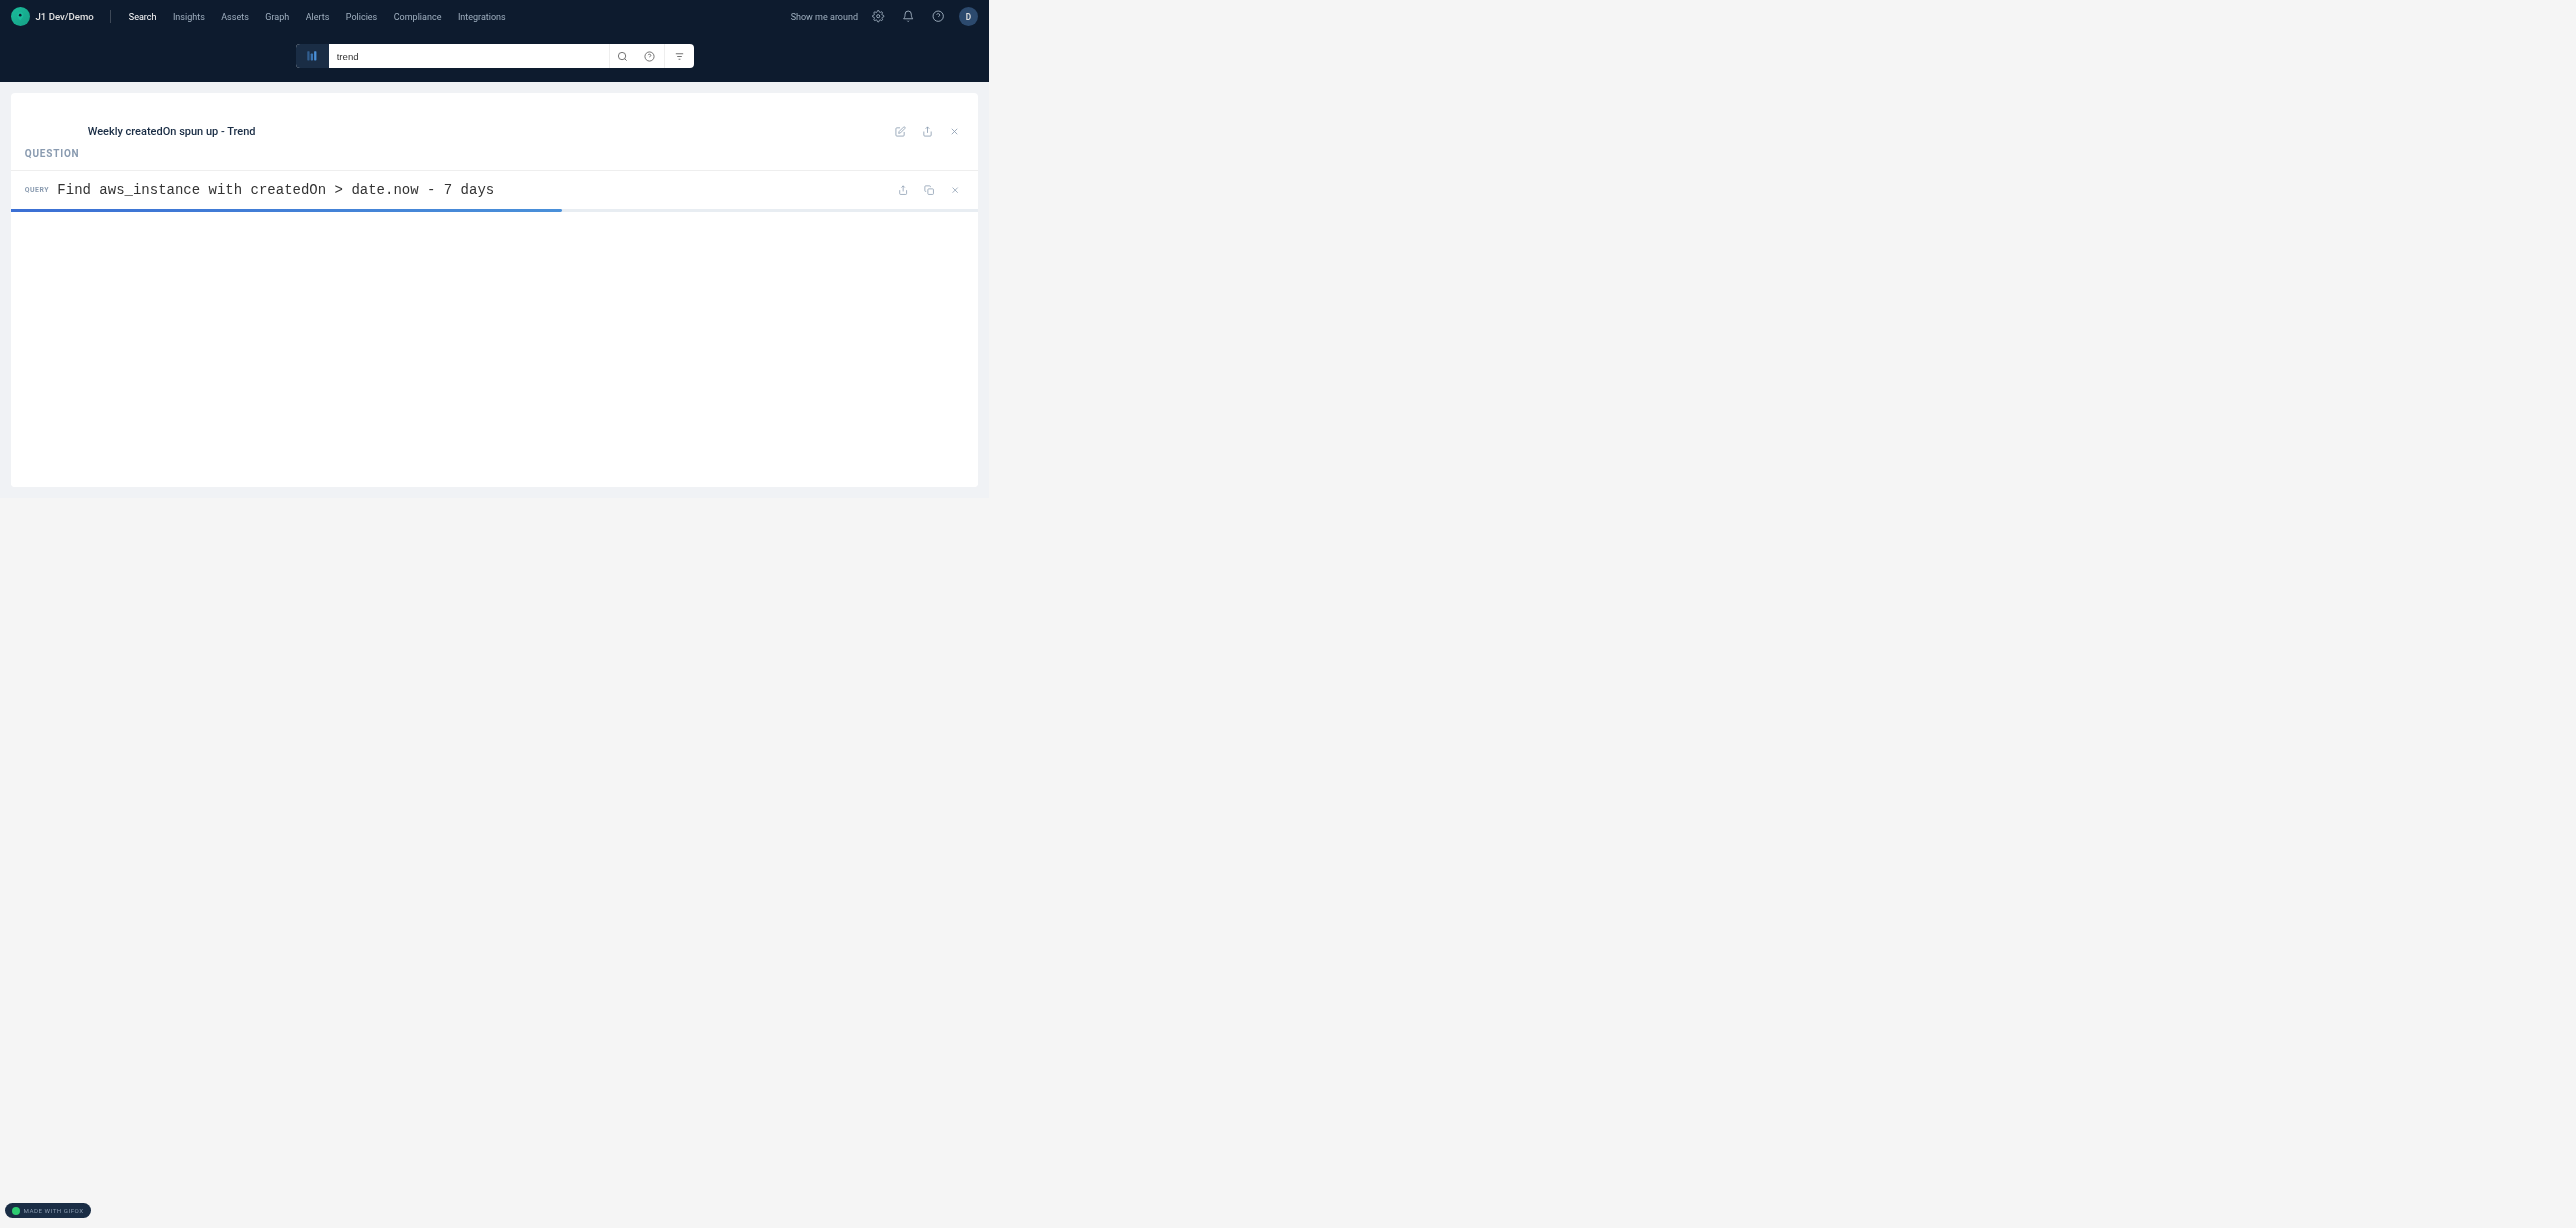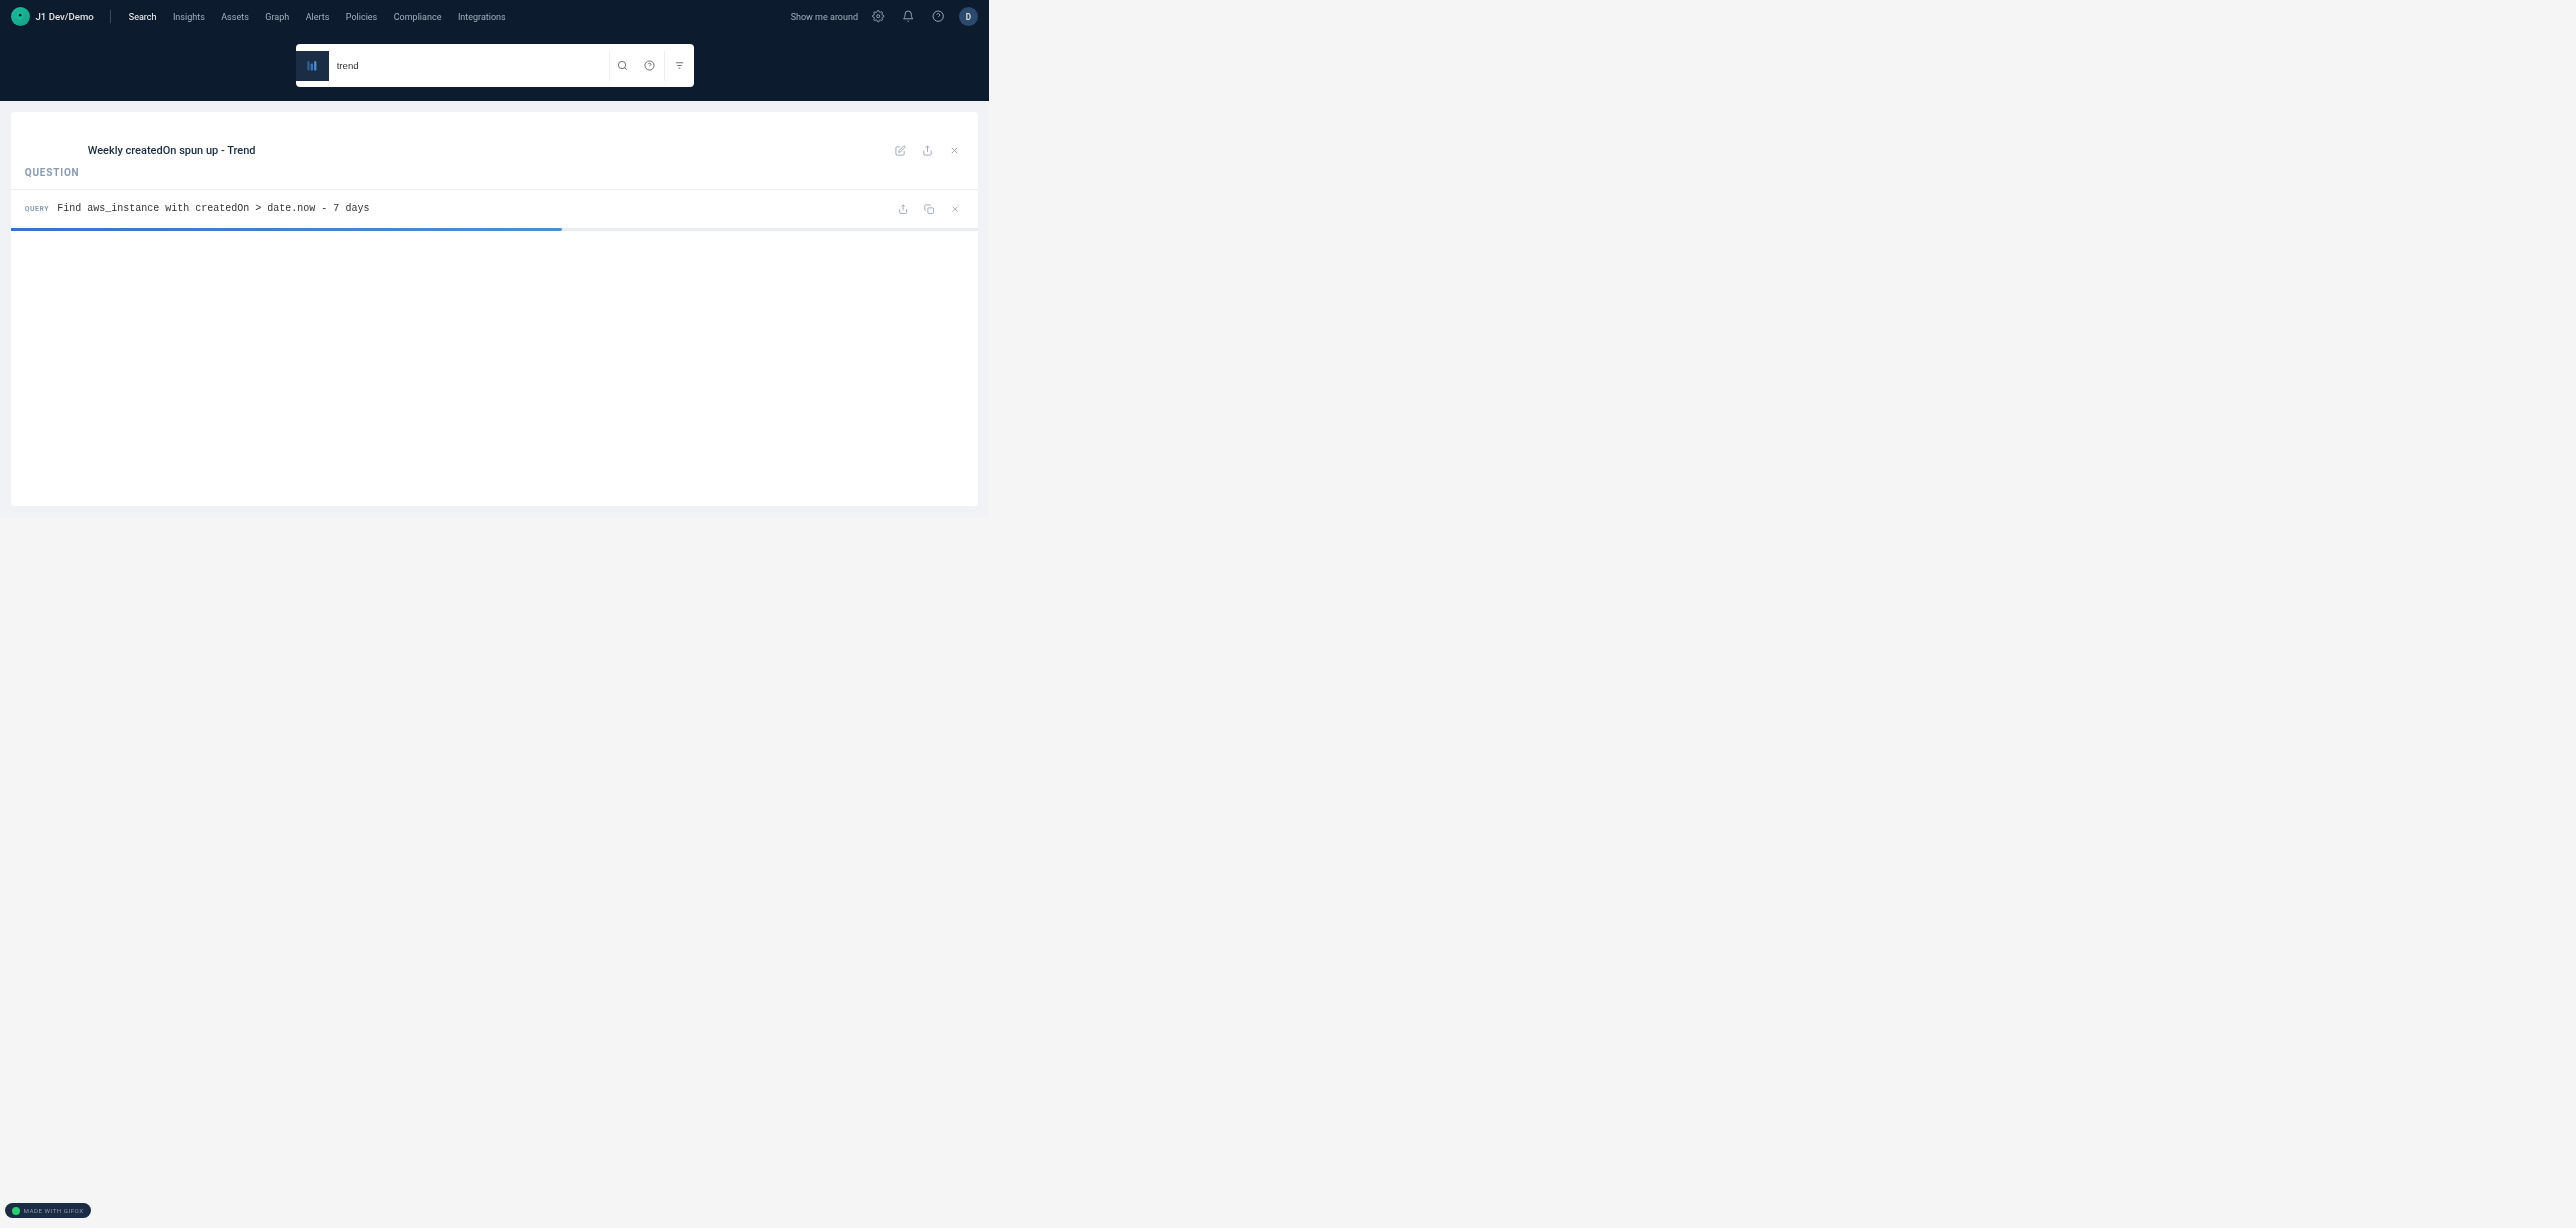--- a/index.html
+++ b/index.html
@@ -107,21 +107,21 @@
       justify-content: center;
       align-items: center;
       padding: 11px 0 13.7px;
     }
     .search-bar {
       background: #ffffff;
       border-radius: 4.1px;
       display: flex;
       align-items: center;
       width: 398px;
-      height: 43px;
+      height: 24px;
       overflow: hidden;
     }
     .search-bar-logo {
       width: 33px;
       height: 30px;
       background: #1a2d45;
       display: flex;
       align-items: center;
       justify-content: center;
       flex-shrink: 0;
@@ -230,21 +230,21 @@
     }
     .query-label {
       font-size: 6.9px;
       font-weight: 700;
       letter-spacing: 0.08em;
       color: #8a9bb0;
       margin-right: 8.2px;
       text-transform: uppercase;
     }
     .query-text {
-      font-size: 10px;
+      font-size: 14px;
       color: #333;
       font-family: 'Courier New', Courier, monospace;
       flex: 1;
     }
     .query-actions {
       display: flex;
       align-items: center;
       gap: 6.9px;
     }
 

